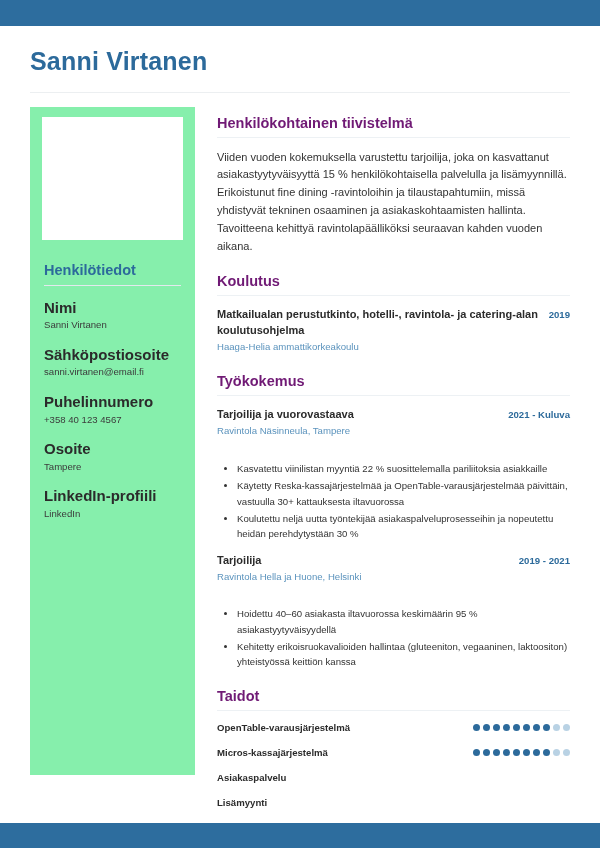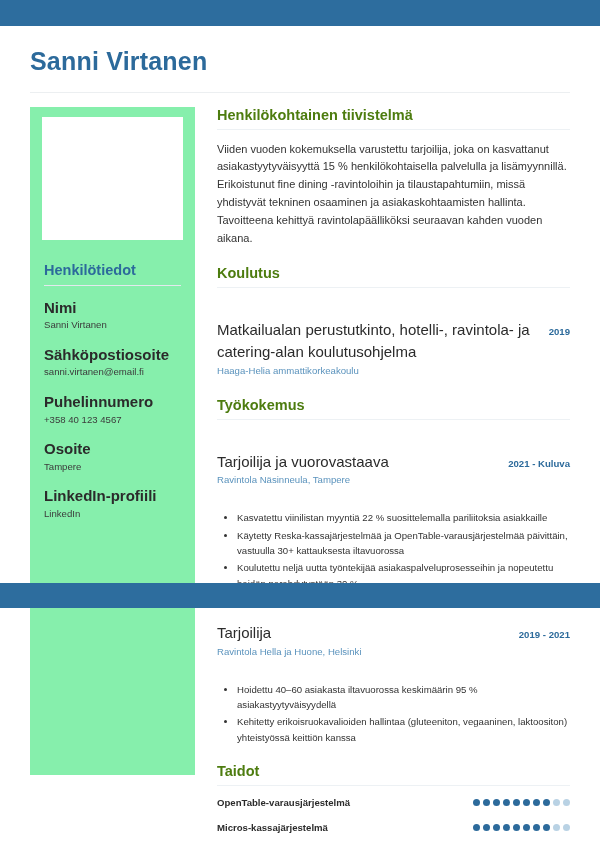--- a/index.html
+++ b/index.html
@@ -10,21 +10,21 @@
     width: 600px;
     height: 848px;
     background: #ffffff;
     font-family: "Liberation Sans", sans-serif;
     color: #333333;
     position: relative;
     overflow: hidden;
   }
   .page {
     width: 600px;
-    height: 608px;
+    height: 848px;
     position: relative;
     background: #ffffff;
   }
   .top-bar {
     position: absolute;
     top: 0; left: 0;
     width: 600px;
     height: 26px;
     background: #2d6d9e;
   }
@@ -111,22 +111,22 @@
     flex: 1 1 auto;
     padding-left: 22px;
     box-sizing: border-box;
   }
   .section {
     margin-bottom: 18px;
   }
   .section-heading {
     font-size: 14.5px;
     font-weight: bold;
-    color: #4d7c0f;
-    margin: 0 0 6px 0;
+    color: #701a75;
+    margin: 8px 0 6px 0;
   }
   .section-rule {
     height: 1px;
     background: #edf1f4;
     margin-bottom: 11px;
   }
   .summary-text {
     font-size: 11px;
     line-height: 1.62;
     color: #333333;
@@ -134,26 +134,25 @@
   }
   .entry {
     margin-bottom: 11px;
   }
   .entry-row {
     display: flex;
     justify-content: space-between;
     align-items: baseline;
   }
   .entry-title {
-    font-size: 15px;
-    font-weight: normal;
+    font-size: 11px;
+    font-weight: bold;
     color: #2b2b2b;
     line-height: 1.45;
     padding-right: 10px;
-    margin-top: 20px;
   }
   .entry-date {
     font-size: 9.6px;
     font-weight: bold;
     color: #2c6a9b;
     white-space: nowrap;
   }
   .entry-org {
     font-size: 9.6px;
     color: #5b93bd;

